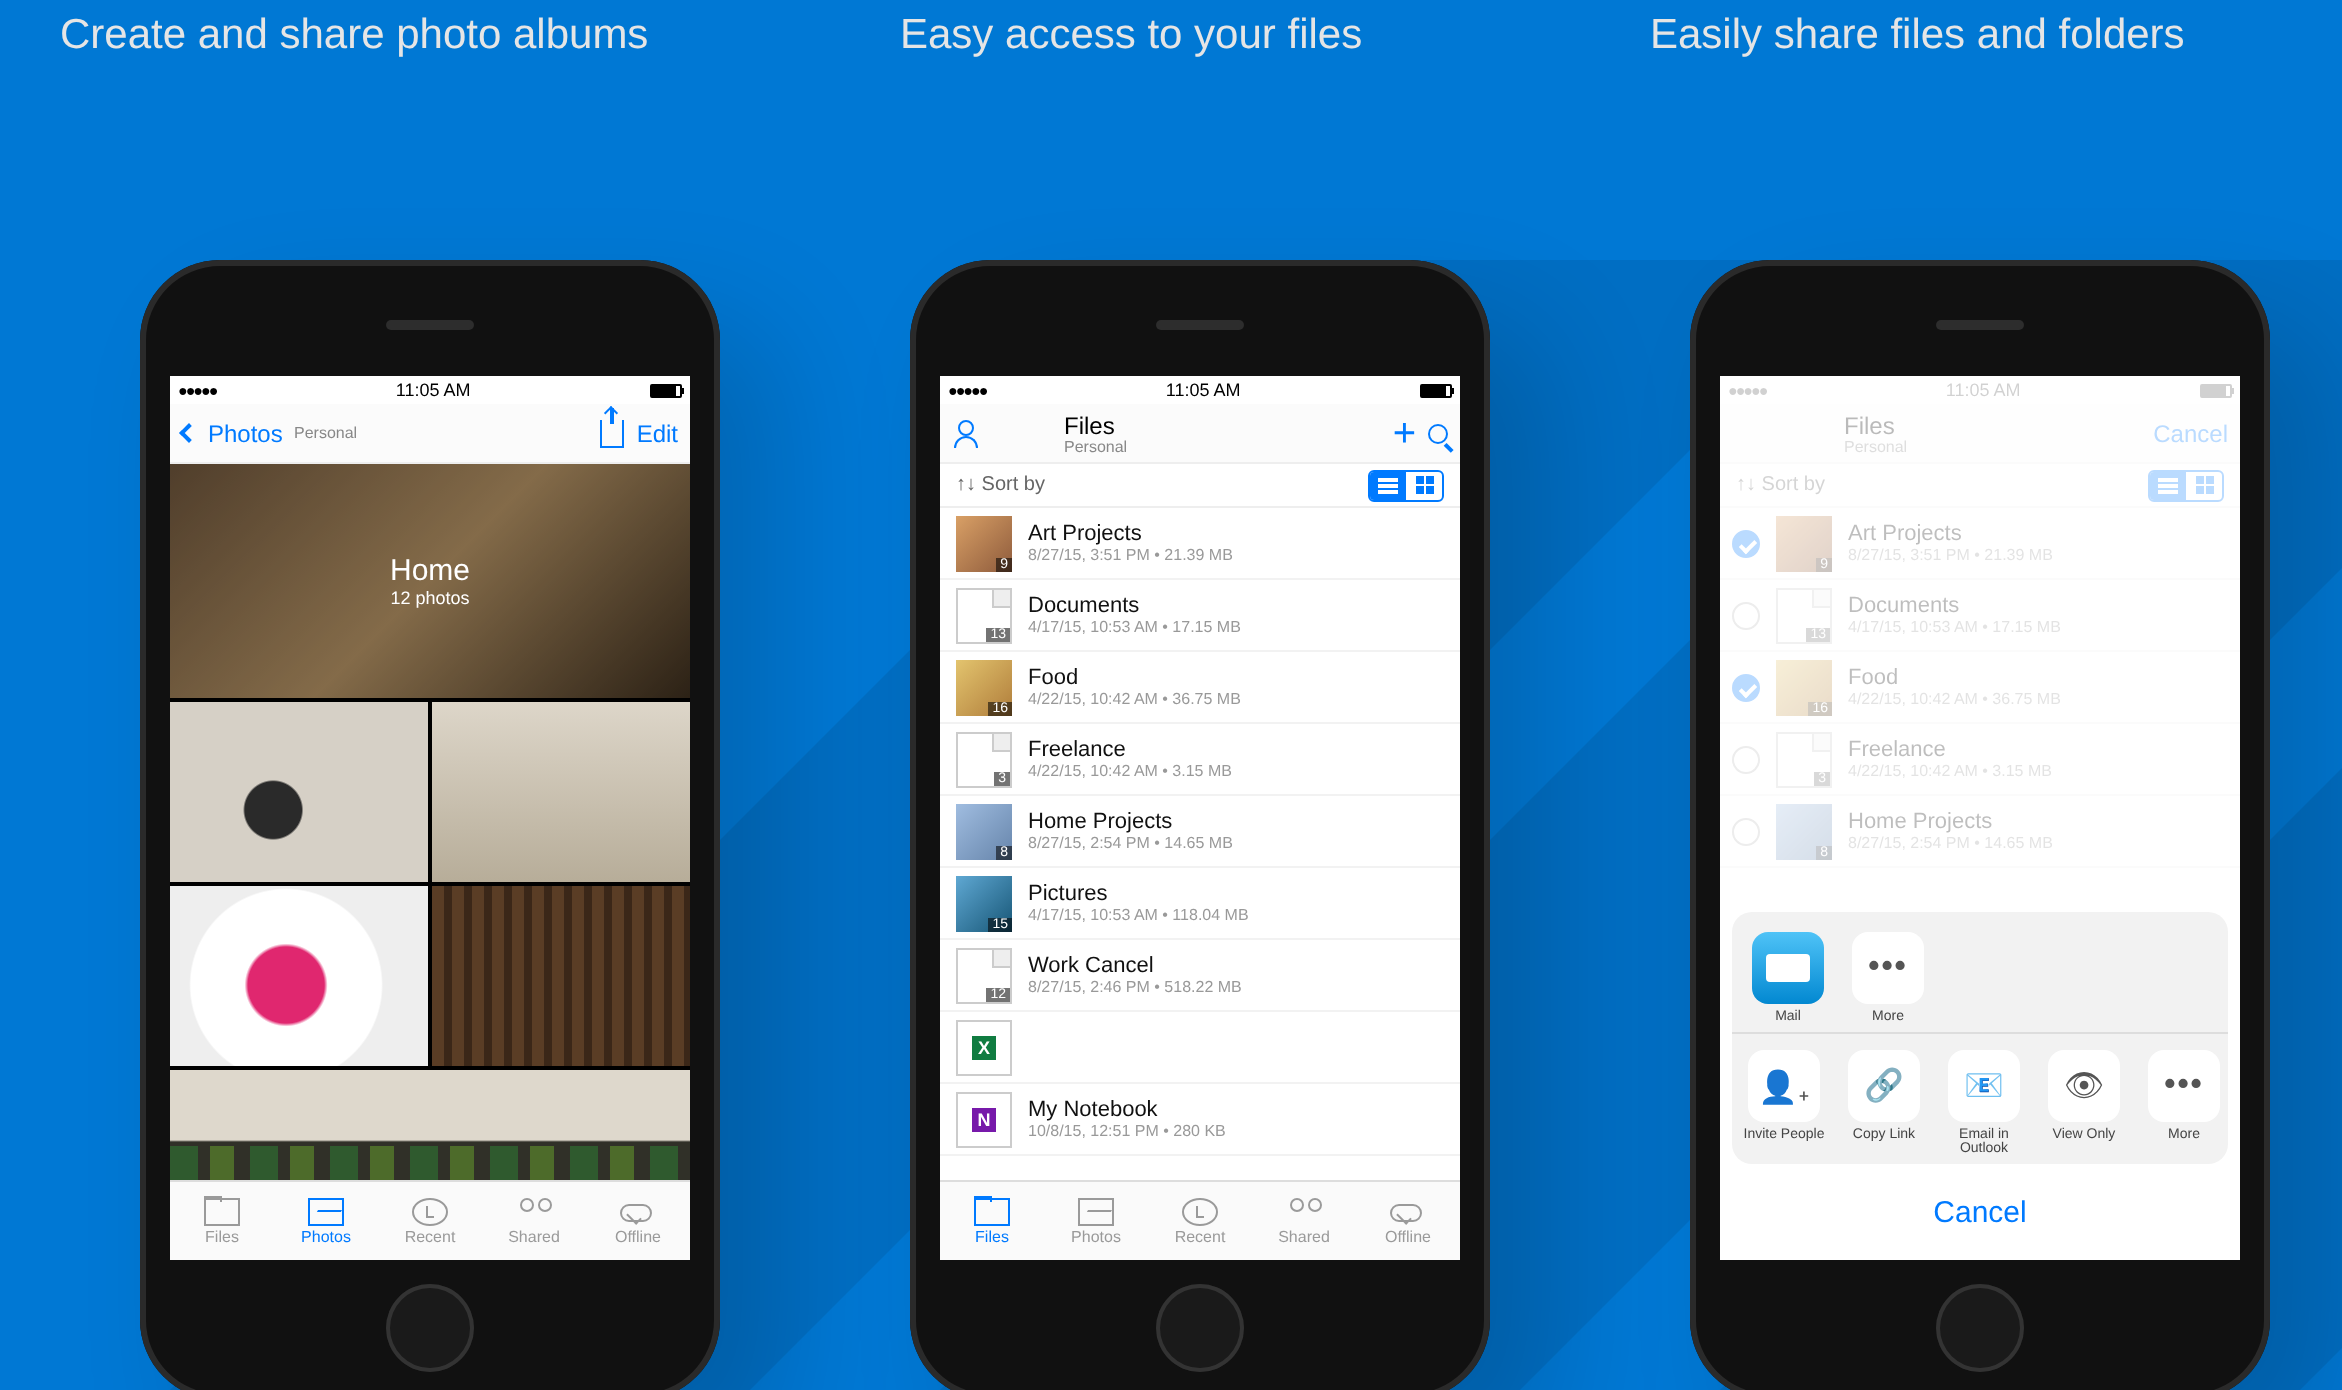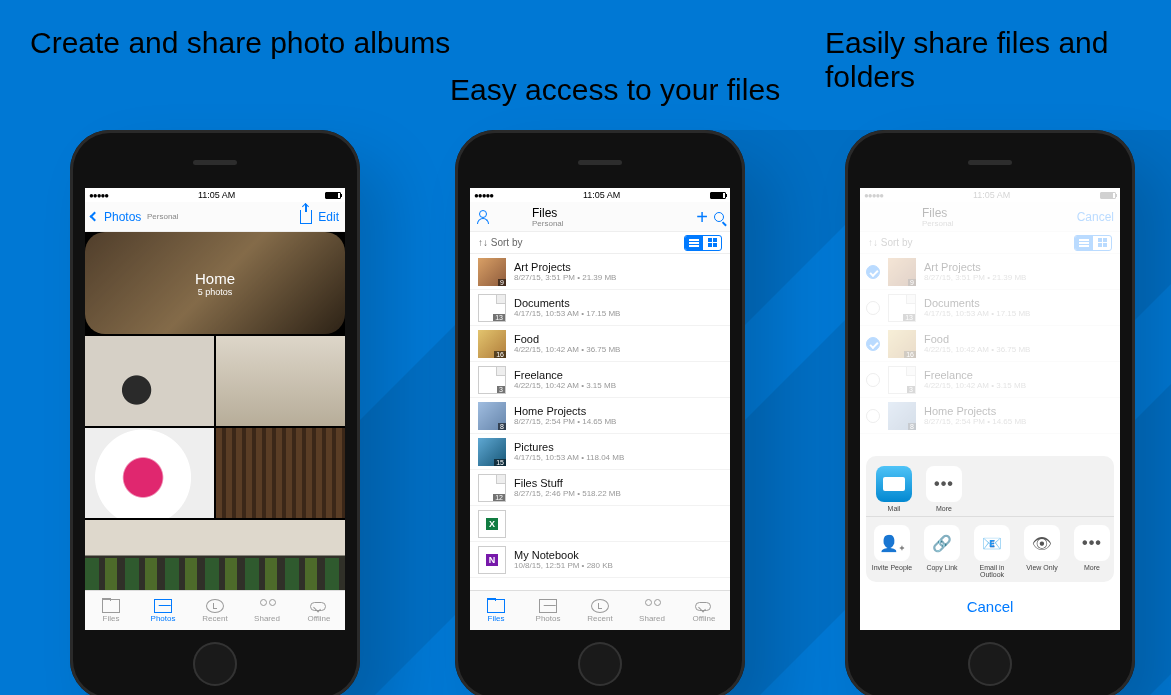--- a/index.html
+++ b/index.html
@@ -6,27 +6,27 @@
   body {
     background: #0078d4;
     width: 1171px;
     height: 695px;
     font-family: -apple-system, "Segoe UI", Helvetica, Arial, sans-serif;
     position: relative;
     overflow: hidden;
   }
   .caption {
     position: absolute;
-    color: #000000;
-    font-size: 30px;
+    color: #e5e5e5;
+    font-size: 21px;
     font-weight: 300;
-    top: 26px;
+    top: 6px;
   }
   #cap1 { left: 30px; }
-  #cap2 { left: 450px; margin-top: 47px; }
+  #cap2 { left: 450px; }
   #cap3 { left: 825px; }
 
   .phone {
     position: absolute;
     width: 290px;
     height: 570px;
     top: 130px;
     background: #111;
     border-radius: 40px;
     box-shadow: inset 0 0 0 3px #2a2a2a, 30px 30px 60px rgba(0,0,0,0.15);
@@ -164,21 +164,21 @@
   .ico-shared{width:14px;}
   .ico-shared::before{content:"";position:absolute;top:0;left:2px;width:5px;height:5px;border:1.2px solid currentColor;border-radius:50%;}
   .ico-shared::after{content:"";position:absolute;top:0;right:0;width:5px;height:5px;border:1.2px solid currentColor;border-radius:50%;}
   .ico-offline{width:14px;}
   .ico-offline::before{content:"";position:absolute;top:3px;left:0;width:14px;height:7px;border:1.2px solid currentColor;border-radius:7px;}
   .ico-offline::after{content:"";position:absolute;top:6px;left:5px;width:3px;height:6px;border-left:1.2px solid currentColor;border-bottom:1.2px solid currentColor;transform:rotate(-45deg);}
 
   
   .photos-grid{flex:1;display:grid;grid-template-columns:1fr 1fr;gap:2px;background:#000;overflow:hidden;}
   .pg{background:#777;position:relative;}
-  .pg.hero{grid-column:1/3;height:102px;background:linear-gradient(135deg,#6b533a 0%,#b08f62 50%,#3b2d1d 100%);border-radius:20px;}
+  .pg.hero{grid-column:1/3;height:117px;background:linear-gradient(135deg,#6b533a 0%,#b08f62 50%,#3b2d1d 100%);}
   .pg.hero .ov{position:absolute;inset:0;background:rgba(0,0,0,0.25);display:flex;flex-direction:column;align-items:center;justify-content:center;color:#fff;}
   .pg.hero .ov .t{font-size:15px;font-weight:500;}
   .pg.hero .ov .s{font-size:9px;}
   .pg.a{background:radial-gradient(circle at 40% 60%,#2a2a2a 0 15%,#d6d0c6 16% 100%);height:90px;}
   .pg.b{background:linear-gradient(180deg,#ddd6c9,#b7ad99);height:90px;}
   .pg.c{background:radial-gradient(circle at 45% 55%,#e0276f 0 22%,#fff 24% 55%,#eee 56% 100%);height:90px;}
   .pg.d{background:repeating-linear-gradient(90deg,#5a3d25 0 6px,#3b2718 6px 10px);height:90px;}
   .pg.e{grid-column:1/3;height:100px;background:linear-gradient(180deg,#ded8cc 0 35%,#303028 36%);position:relative;}
   .pg.e::after{content:"";position:absolute;bottom:0;left:0;right:0;height:62px;background:repeating-linear-gradient(90deg,#2f5a2e 0 14px,transparent 14px 20px,#4d6b2a 20px 32px,transparent 32px 40px);}
   .sel-radio{width:14px;height:14px;border:1px solid #bbb;border-radius:50%;flex:0 0 14px;margin-left:-2px;}
@@ -230,21 +230,21 @@
       </div>
       <div class="right">
         <span class="share-box"></span>
         <span>Edit</span>
       </div>
     </div>
     <div class="photos-grid">
       <div class="pg hero">
         <div class="ov">
           <div class="t">Home</div>
-          <div class="s">5 photos</div>
+          <div class="s">12 photos</div>
         </div>
       </div>
       <div class="pg a"></div>
       <div class="pg b"></div>
       <div class="pg c"></div>
       <div class="pg d"></div>
       <div class="pg e"></div>
     </div>
     <div class="tabbar" id="tb1">
         <div class="tab">
@@ -372,21 +372,21 @@
           <div class="txt">
             <div class="nm">Pictures</div>
             <div class="meta">4/17/15, 10:53 AM • 118.04 MB</div>
           </div>
         </div>
         <div class="row">
           <div class="thumb doc">
             <div class="badge">12</div>
           </div>
           <div class="txt">
-            <div class="nm">Files Stuff</div>
+            <div class="nm">Work Cancel</div>
             <div class="meta">8/27/15, 2:46 PM • 518.22 MB</div>
           </div>
         </div>
         <div class="row">
           <div class="thumb excel">
             <span>X</span>
           </div>
         </div>
         <div class="row">
           <div class="thumb onenote">

